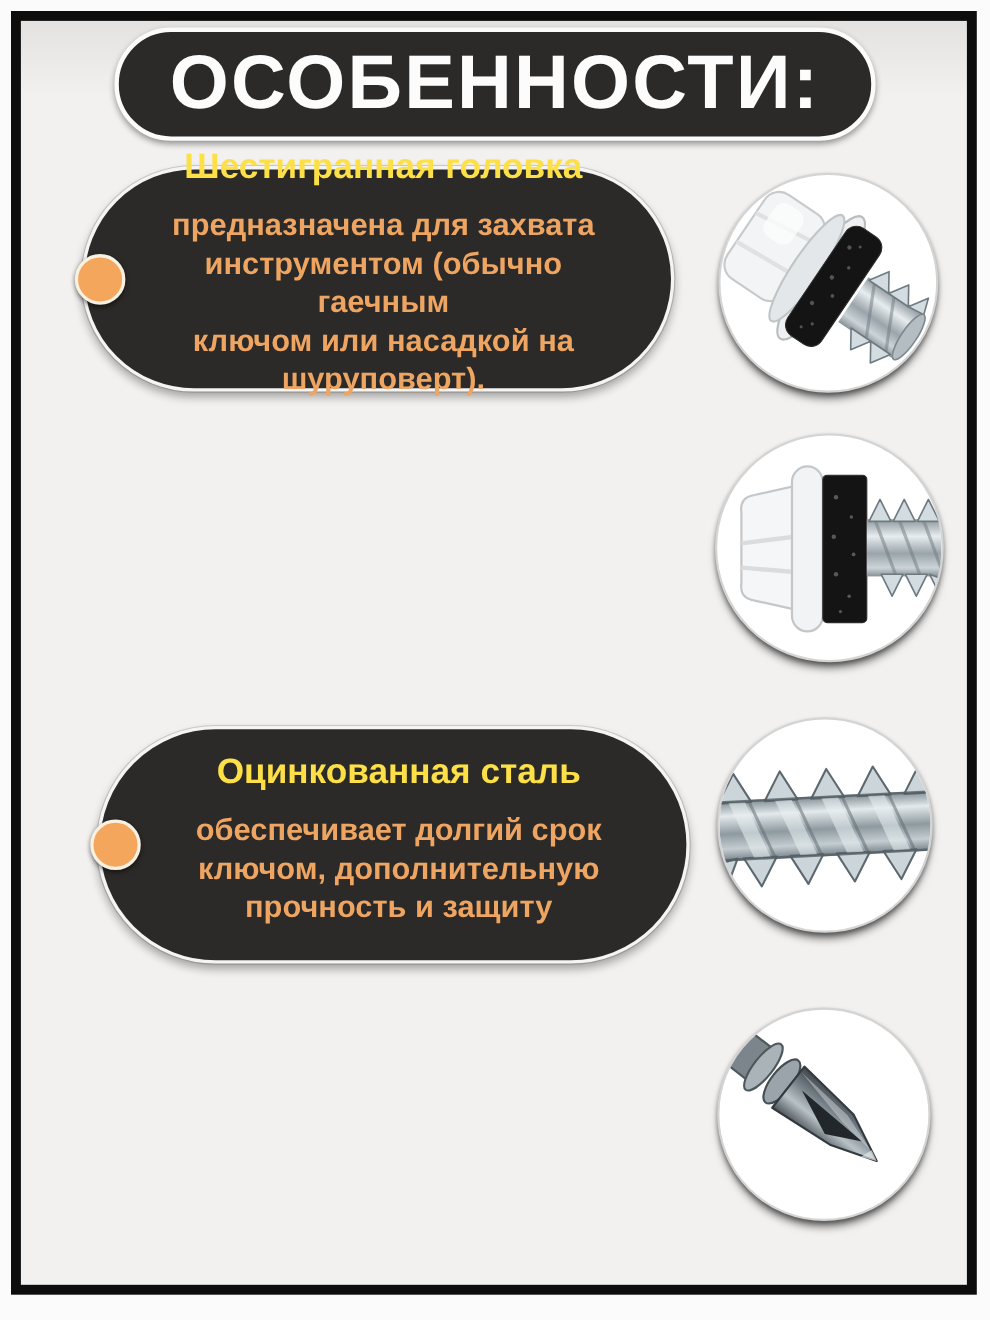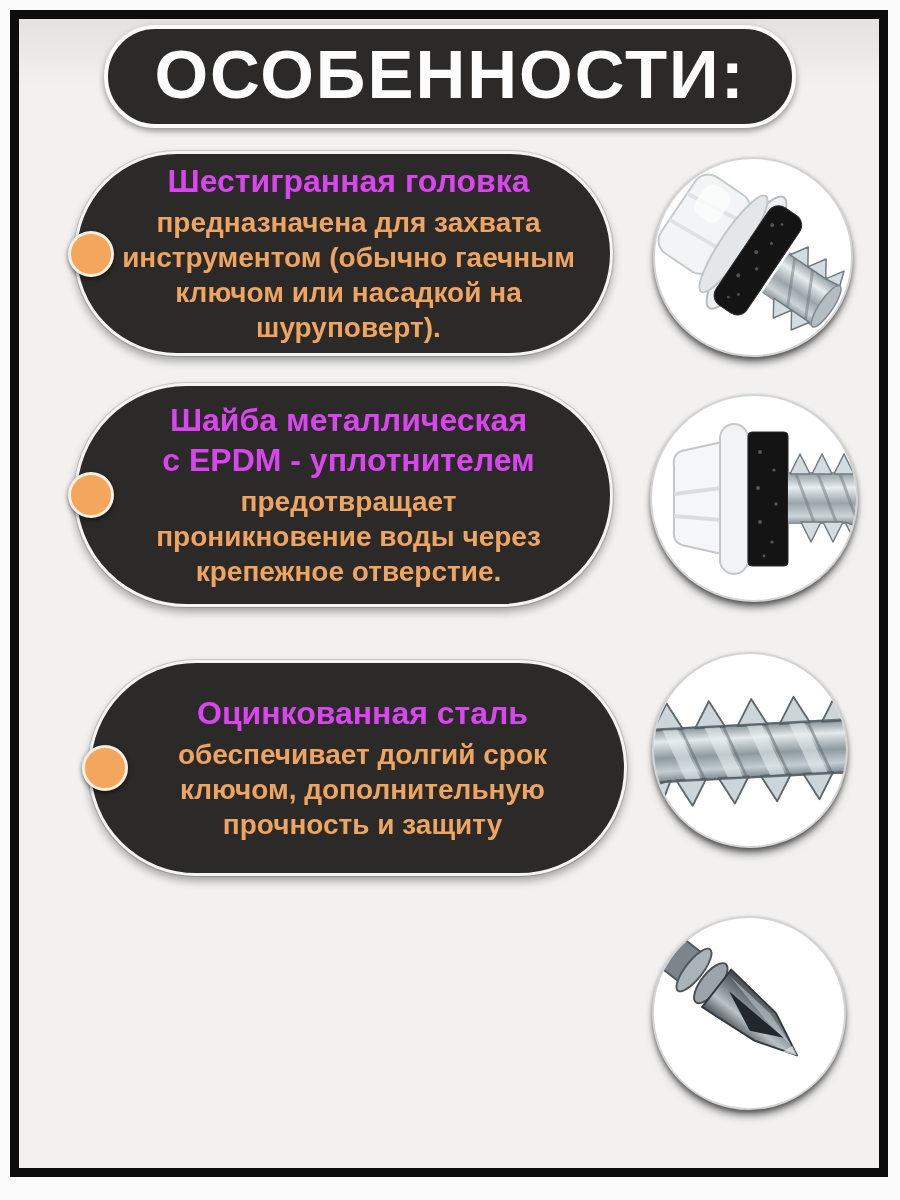--- a/index.html
+++ b/index.html
@@ -27,25 +27,25 @@
     transform:translateY(-2px);
   }
   .card{
     position:absolute;box-sizing:border-box;z-index:2;
     background:#2b2a28;border:3px solid #f4f4f4;
     box-shadow:0 5px 9px rgba(0,0,0,.33),0 0 0 1px rgba(0,0,0,.15);
     display:flex;flex-direction:column;align-items:center;justify-content:center;
     text-align:center;padding:10px 34px 12px 44px;
   }
   .card h2{
-    margin:0 0 4px 0;color:#d946ef;font-size:32px;line-height:40px;
+    margin:0 0 4px 0;color:#fde047;font-size:32px;line-height:40px;
     white-space:pre-line;font-weight:700;
   }
   .card p{
-    margin:0;color:#efa562;font-size:28px;line-height:35px;
+    margin:12px;color:#efa562;font-size:28px;line-height:35px;
     white-space:pre-line;font-weight:700;
   }
   .card-1{left:74px;top:151px;width:539px;height:205px;border-radius:103px;}
   .card-2{left:74px;top:383px;width:539px;height:224px;border-radius:112px;}
   .card-3{left:88px;top:660px;width:539px;height:216px;border-radius:108px;}
   .card-4{left:60px;top:903px;width:556px;height:236px;border-radius:118px;}
   .dot{
     position:absolute;left:-9px;top:50%;transform:translateY(-50%);
     width:40px;height:40px;border-radius:50%;
     background:#f4a65d;border:3px solid #f8f0e1;
@@ -118,28 +118,20 @@
             <polygon points="74,-23 85,-40 90,-25"></polygon>
           <polygon points="41,23 52,40 63,23"></polygon>
             <polygon points="63,23 74,40 85,23"></polygon>
         </g>
         <path d="M36,-23 L58,23 M58,-23 L80,23" stroke="#6f7a80" stroke-width="3" opacity="0.5"></path>
         <ellipse cx="90" cy="0" rx="7" ry="25" fill="#b4bdc2" stroke="#7e888e" stroke-width="1.5"></ellipse>
       </g>
     </svg>
   </div>
 
-  <section class="card card-2">
-    <span class="dot"></span>
-    <h2>Шайба металлическая
-с EPDM - уплотнителем</h2>
-    <p>предотвращает
-проникновение воды через
-крепежное отверстие.</p>
-  </section>
 
   <div class="photo photo-2">
     <svg viewBox="0 0 204 204" aria-hidden="true">
       <defs>
         <linearGradient id="zincB" x1="0" y1="0" x2="0" y2="1">
           <stop offset="0" stop-color="#8e989e"></stop>
             <stop offset="0.3" stop-color="#e7ecef"></stop>
           <stop offset="0.6" stop-color="#9aa4aa"></stop>
             <stop offset="0.85" stop-color="#ccd4d8"></stop>
           <stop offset="1" stop-color="#879197"></stop>

